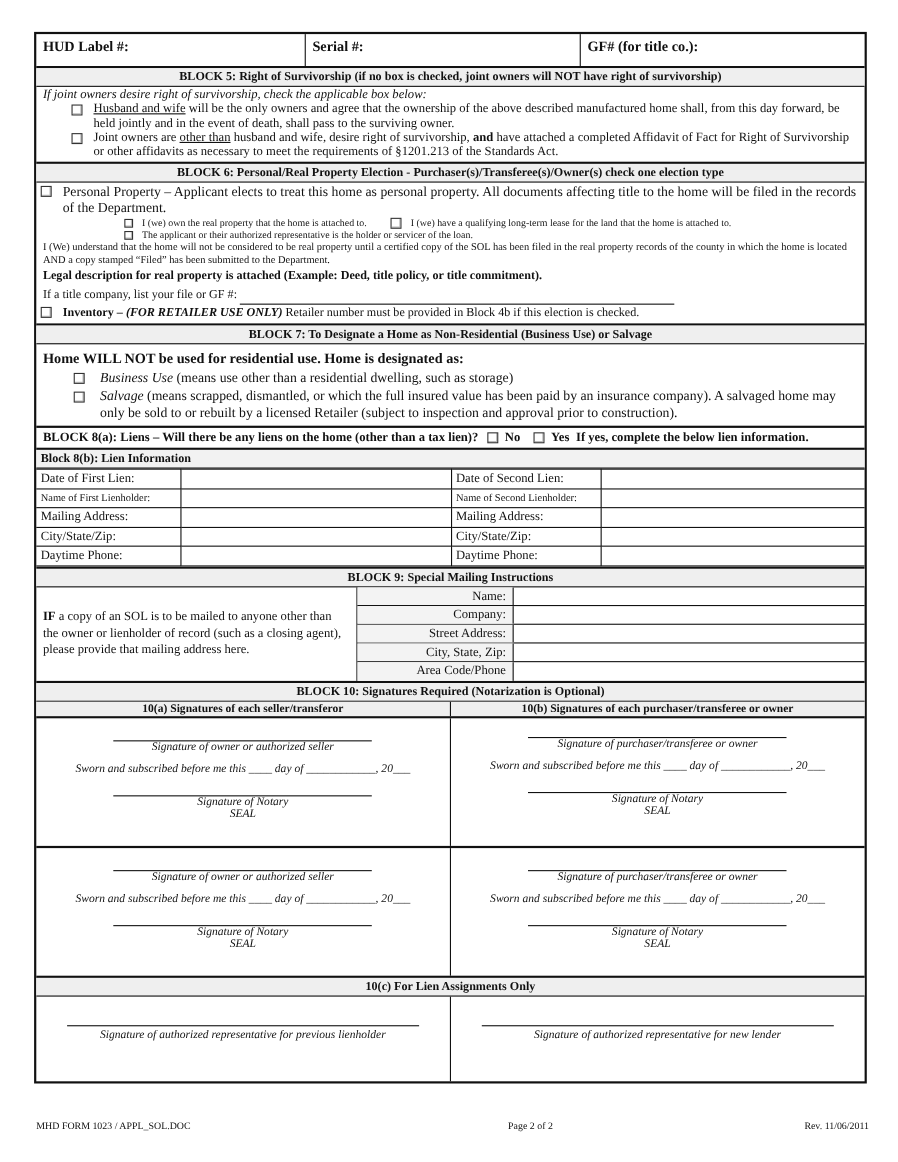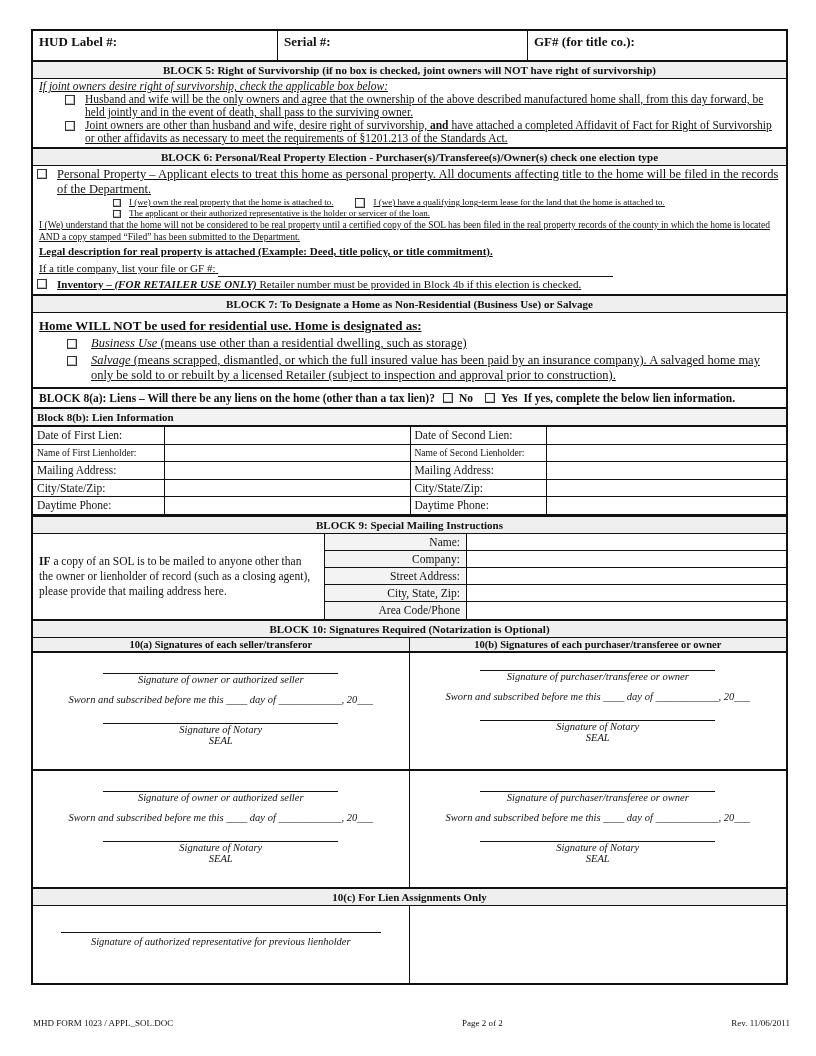--- a/index.html
+++ b/index.html
@@ -23,21 +23,21 @@
   .band {
     background: #efefef;
     text-align: center;
     font-weight: bold;
     font-size: 11px;
     padding: 2px 0;
     border-bottom: 1.5px solid #111;
   }
   .band.thick-top { border-top: 2px solid #111; }
 
-  .sec { padding: 1px 6px 2px 6px; border-bottom: 2px solid #111; text-decoration: underline; }
+  .sec { padding: 1px 6px 2px 6px; border-bottom: 2px solid #111; }
   .line { line-height: 13px; }
   .it { font-style: italic; }
   .b { font-weight: bold; }
   .u { text-decoration: underline; }
 
   .cb {
     display: inline-block;
     width: 10px; height: 10px;
     border: 1px solid #333;
     background: #fff;
@@ -302,20 +302,24 @@
       <div>SEAL</div>
     </div>
   </div>
 
   <div class="band" style="border-top:none;">10(c)  For Lien Assignments Only</div>
   <div class="sigrow">
     <div class="sigcol left lienbox">
       <div class="sigline"></div>
       <div class="cap">Signature of authorized representative for previous lienholder</div>
     </div>
+    <div class="sigcol lienbox">
+      <div class="sigline"></div>
+      <div class="cap">Signature of authorized representative for new lender</div>
+    </div>
   </div>
 </div>
 
 <div class="footer">
   <span>MHD FORM 1023 / APPL_SOL.DOC</span>
   <span>Page 2 of 2</span>
   <span>Rev. 11/06/2011</span>
 </div>
 
 </body></html>

